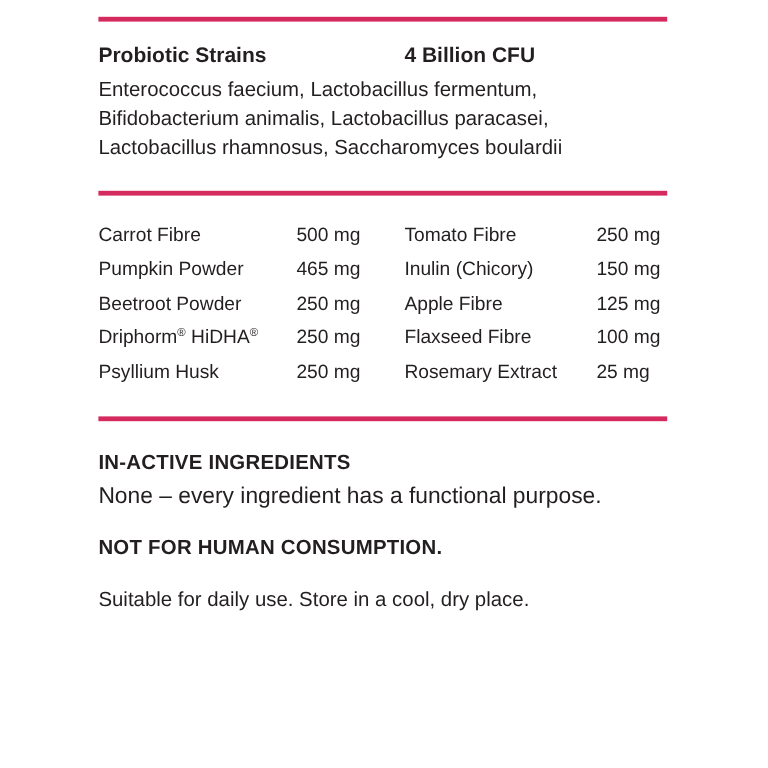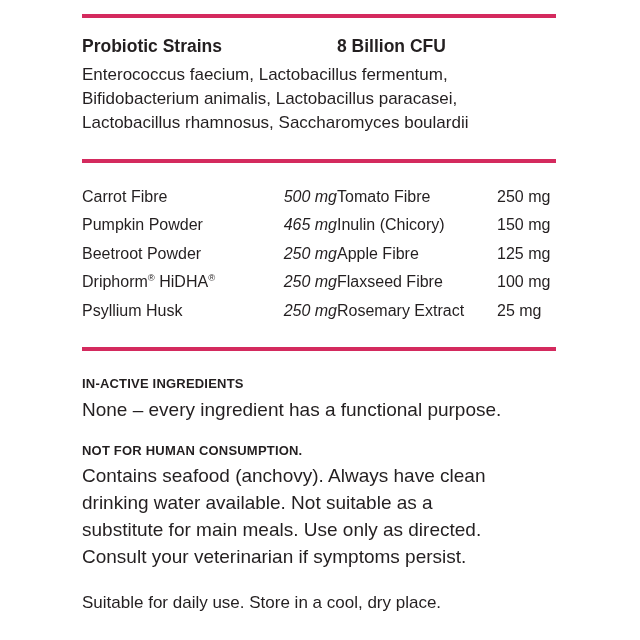--- a/index.html
+++ b/index.html
@@ -64,31 +64,31 @@
   
   .ing-grid {
     margin-top: 20px;
     display: grid;
     grid-template-columns: 165px 90px 160px 60px;
     row-gap: 0px;
     font-size: 16px;
     line-height: 28.5px;
   }
   .ing-grid .c-name  { white-space: nowrap; }
-  .ing-grid .c-amt-l { text-align: right; padding-right: 0px; white-space: nowrap; font-style: italic; }
+  .ing-grid .c-amt-l { text-align: left; padding-right: 0px; white-space: nowrap; }
   .ing-grid .c-amt-r { text-align: left; white-space: nowrap; }
   sup.reg {
     font-size: 9.5px;
     vertical-align: super;
     line-height: 0;
   }
 
   
   .sec-head {
-    font-size: 13px;
+    font-size: 17px;
     font-weight: bold;
     letter-spacing: 0.2px;
     line-height: 1.2;
   }
   .sec-head-inactive { margin-top: 25px; }
   .sec-head-warning  { margin-top: 19px; }
 
   .sec-body {
     font-size: 19px;
     line-height: 1.42;
@@ -106,21 +106,21 @@
 </head>
 <body>
 
 <div class="label">
 
 
   <div class="rule rule-top"></div>
 
   <div class="probiotic-head">
     <span class="ph-name">Probiotic Strains</span>
-    <span class="ph-amt">8 Billion CFU</span>
+    <span class="ph-amt">4 Billion CFU</span>
   </div>
 
   <div class="strains">
     <div>Enterococcus faecium, Lactobacillus fermentum,</div>
     <div>Bifidobacterium animalis, Lactobacillus paracasei,</div>
     <div>Lactobacillus rhamnosus, Saccharomyces boulardii</div>
   </div>
 
   <div class="rule rule-mid"></div>
 
@@ -154,22 +154,16 @@
   </div>
 
   <div class="rule rule-bottom"></div>
 
   <div class="sec-head sec-head-inactive">IN-ACTIVE INGREDIENTS</div>
   <div class="sec-body">
     <div>None – every ingredient has a functional purpose.</div>
   </div>
 
   <div class="sec-head sec-head-warning">NOT FOR HUMAN CONSUMPTION.</div>
-  <div class="sec-body">
-    <div>Contains seafood (anchovy). Always have clean</div>
-    <div>drinking water available. Not suitable as a</div>
-    <div>substitute for main meals. Use only as directed.</div>
-    <div>Consult your veterinarian if symptoms persist.</div>
-  </div>
 
   <div class="footer-note">Suitable for daily use. Store in a cool, dry place.</div>
 
 </div>
 
 </body></html>

